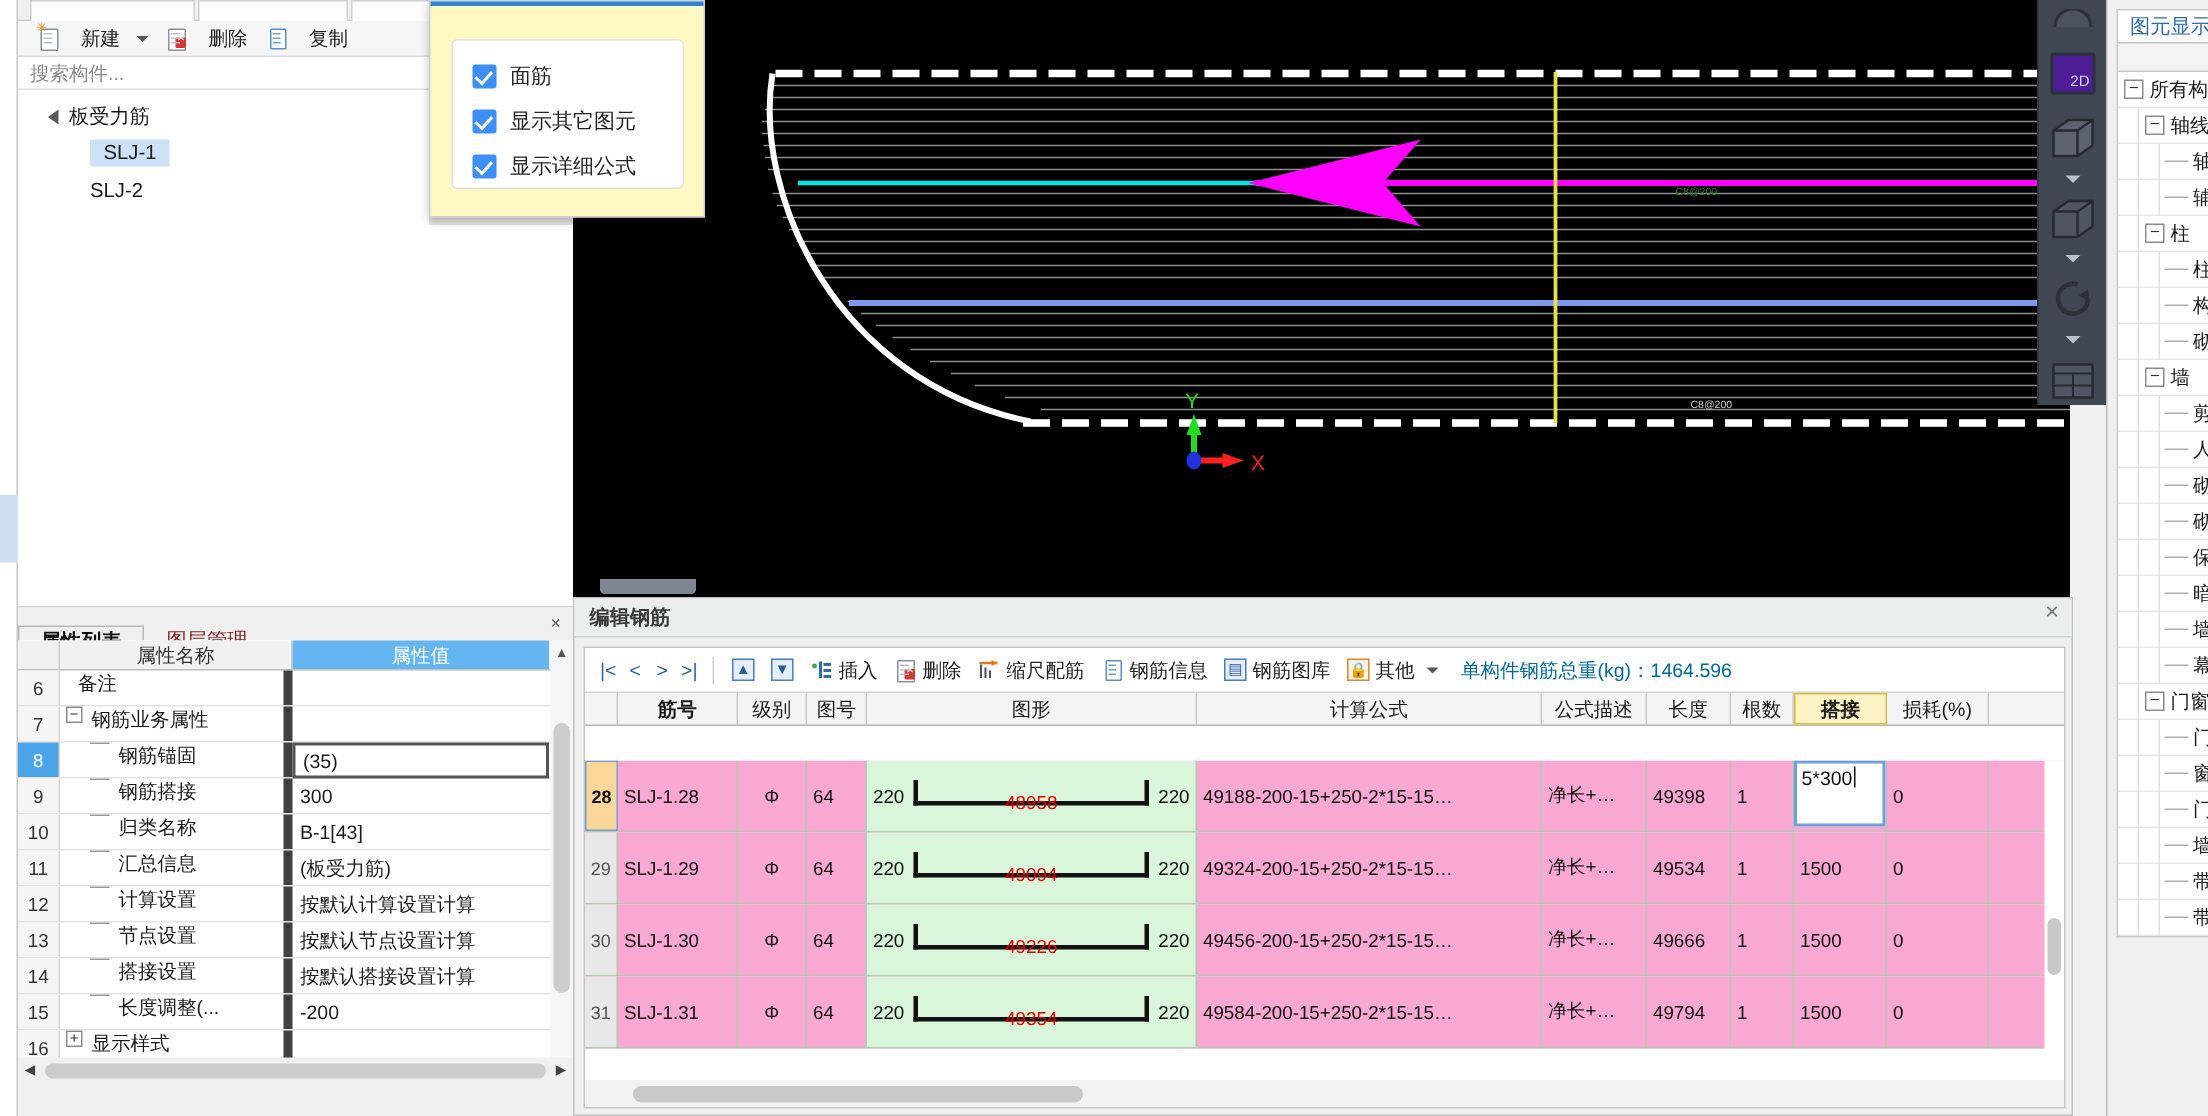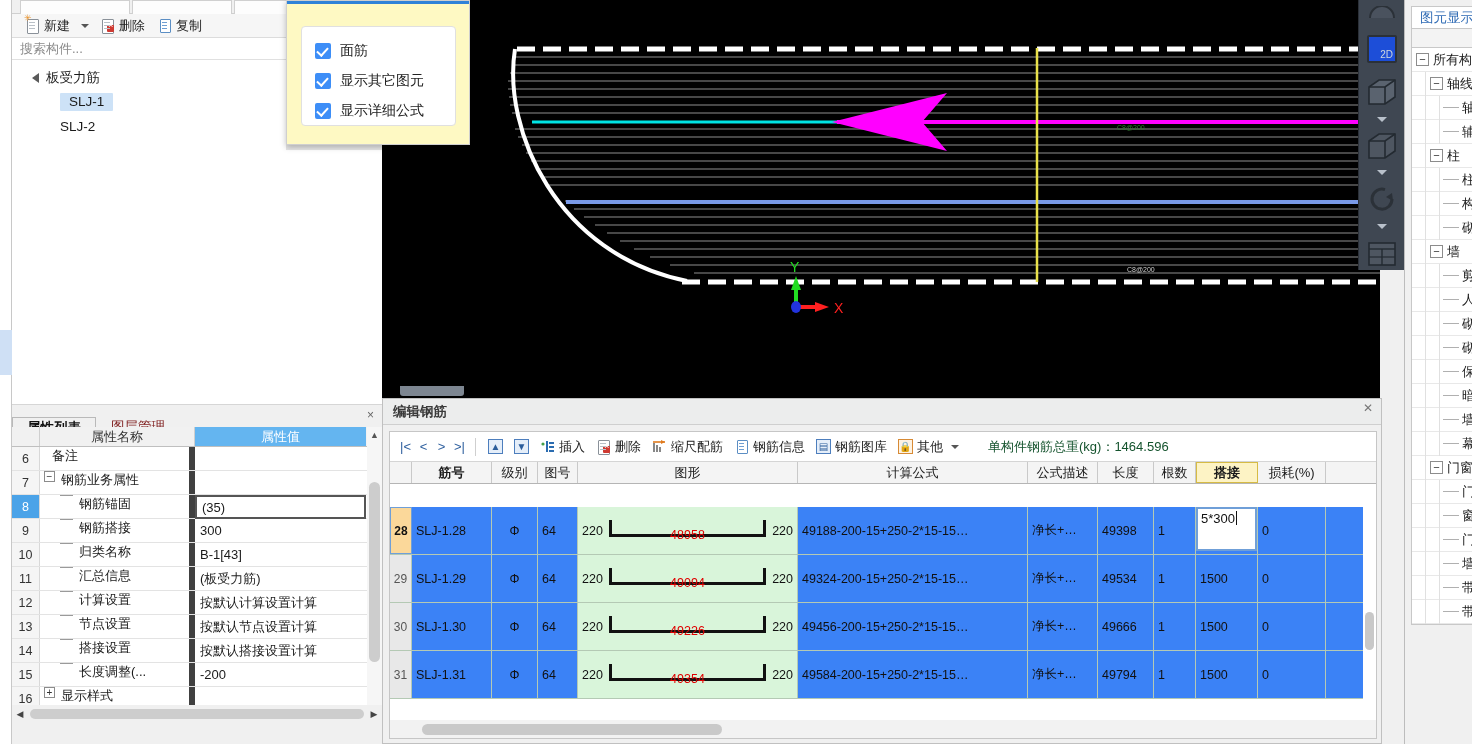--- a/index.html
+++ b/index.html
@@ -24,21 +24,21 @@
     position:absolute; left:12px; top:0; width:370px; height:14px;
     background:#f0f0f0; border-bottom:1px solid #cfcfcf;
   }
   #tabstrip .tb { position:absolute; top:0; height:14px; background:#fdfdfd; border:1px solid #d0d0d0; border-bottom:none;}
 
   #toolbar-new {
     position:absolute; left:12px; top:14px; width:370px; height:24px;
     background:#f6f6f6; border-bottom:1px solid #dcdcdc;
     display:flex; align-items:center; gap:2px; padding-left:8px;
   }
-  .tb-btn { display:flex; align-items:center; gap:4px; padding:2px 5px; cursor:default; font-size:13px; color:#222; }
+  .tb-btn { display:flex; align-items:center; gap:14px; padding:2px 5px; cursor:default; font-size:13px; color:#222; }
   .ic { width:15px; height:15px; position:relative; display:inline-block; flex:none; }
   .ic-doc::before {
     content:""; position:absolute; left:2px; top:1px; width:10px; height:13px;
     background:#ffffff; border:1px solid #8a9199; border-radius:1px;
   }
   .ic-doc::after {
     content:""; position:absolute; left:4px; top:4px; width:6px; height:1px;
     box-shadow:0 0 0 0 #9aa, 0 3px 0 0 #b9c0c7, 0 6px 0 0 #b9c0c7;
     background:#b9c0c7;
   }
@@ -106,21 +106,21 @@
 
   
   #canvas {
     position:absolute; left:382px; top:0; width:998px; height:410px;
     background:#000; overflow:hidden;
   }
 
   
   #vtool { position:absolute; left:1358px; top:0; width:46px; height:270px; background:#3f4752; border-left:1px solid #2b3038;}
   .vt-item { width:46px; height:46px; display:flex; align-items:center; justify-content:center; }
-  .vt-box { width:30px; height:28px; border:2px solid #2b3138; background:#1d4ed8; border-radius:2px; position:relative; color:#cfd6de; font-size:10px; display:flex; align-items:flex-end; justify-content:flex-end; padding:0 2px 1px 0;}
+  .vt-box { width:30px; height:28px; border:2px solid #2b3138; background:#4c1d95; border-radius:2px; position:relative; color:#cfd6de; font-size:10px; display:flex; align-items:flex-end; justify-content:flex-end; padding:0 2px 1px 0;}
   .vt-caret { width:0;height:0;border-left:5px solid transparent;border-right:5px solid transparent;border-top:5px solid #b9c1cb;}
   .vt-cube { width:30px; height:28px; position:relative; }
 
   
   #rpanel { position:absolute; left:1404px; top:0; width:68px; height:744px; background:#f0f0f0; border-left:1px solid #bcbcbc; overflow:hidden;}
   #rpanel .rhead { margin:6px 0 0 6px; width:120px; height:22px; background:#fff; border:1px solid #c8c8c8; border-bottom:none; color:#2f6bb5; font-size:13.5px; display:flex; align-items:center; padding-left:8px; }
   #rpanel .rcolhead { margin-left:6px; width:180px; height:20px; background:#f3f3f3; border:1px solid #c8c8c8; font-size:13px; color:#333; display:flex; align-items:center; justify-content:center;}
   #rpanel .rgrid { margin-left:6px; width:180px; background:#fff; border:1px solid #c8c8c8; border-top:none;}
   .rrow { height:24px; display:flex; align-items:center; border-bottom:1px solid #e8e8e8; font-size:13px; color:#1a1a1a; }
   .rrow .gcol { width:14px; height:24px; border-right:1px solid #e0e0e0; flex:none;}
@@ -139,28 +139,28 @@
   }
   #rebar-title .closex { position:absolute; right:8px; top:2px; font-size:12px; color:#777; font-weight:bold;}
   #rebar-body { position:absolute; left:6px; top:32px; width:988px; height:308px; background:#fff; border:1px solid #c6c6c6;}
 
   #rebar-toolbar { height:30px; display:flex; align-items:center; padding-left:8px; gap:3px; border-bottom:1px solid #d5d5d5; background:#fff;}
   .nav-btn { width:15px; text-align:center; color:#2e5f9e; font-size:13px; cursor:default;}
   .vsep { width:1px; height:18px; background:#cfcfcf; margin:0 5px;}
   .tbx { display:flex; align-items:center; gap:4px; padding:2px 4px; font-size:13px; color:#222;}
   .sq-blue { width:15px;height:15px;border:1px solid #4d7ebd; background:#e5eef9; display:flex;align-items:center;justify-content:center;color:#2b5d9b;font-size:10px;}
   .sq-orange { width:15px;height:15px;border:1px solid #d78a35; background:#fdf2e2; display:flex;align-items:center;justify-content:center;color:#c2731f;font-size:10px;}
-  .total-txt { margin-left:18px; font-size:13px; color:#14532d; }
+  .total-txt { margin-left:4px; font-size:13px; color:#0369a1; }
 
   #grid-head { display:flex; height:22px; background:#f4f4f4; border-bottom:1px solid #b5b5b5; font-size:13px; color:#1a1a1a;}
   #grid-head .gh { display:flex; align-items:center; justify-content:center; border-right:1px solid #c9c9c9; }
   #grid-head .gh.hl { background:#fdf3c5; font-weight:bold; border:1px solid #d6bb45; }
 
   #grid-body { position:absolute; left:0; top:75px; width:986px; height:213px; overflow:hidden;}
-  .grow { display:flex; height:48px; background:#3b82f6; border-bottom:1px solid #b4c9b4; font-size:12.5px; color:#111; }
+  .grow { display:flex; height:48px; background:#f9a8d4; border-bottom:1px solid #b4c9b4; font-size:12.5px; color:#111; }
   .grow .cell { display:flex; align-items:center; border-right:1px solid #b4c9b4; padding:0 4px; }
   .grow .idx { background:#e8e8e8; color:#555; justify-content:center; font-size:12px; }
   .grow.active .idx { background:#fbd89a; color:#111; font-weight:bold; border:1px solid #6f9fd8; }
   .shape-cell { position:relative; display:flex; align-items:center; justify-content:space-between; background:#d9f5da; }
   .shape-wrap { position:relative; flex:1; height:34px; display:flex; align-items:flex-end; justify-content:center;}
   .shape-wrap .bar {
     position:absolute; left:6px; right:6px; top:20px; height:3px; background:#111;
   }
   .shape-wrap .lcap { position:absolute; left:6px; top:6px; width:3px; height:17px; background:#111;}
   .shape-wrap .rcap { position:absolute; right:6px; top:6px; width:3px; height:17px; background:#111;}

